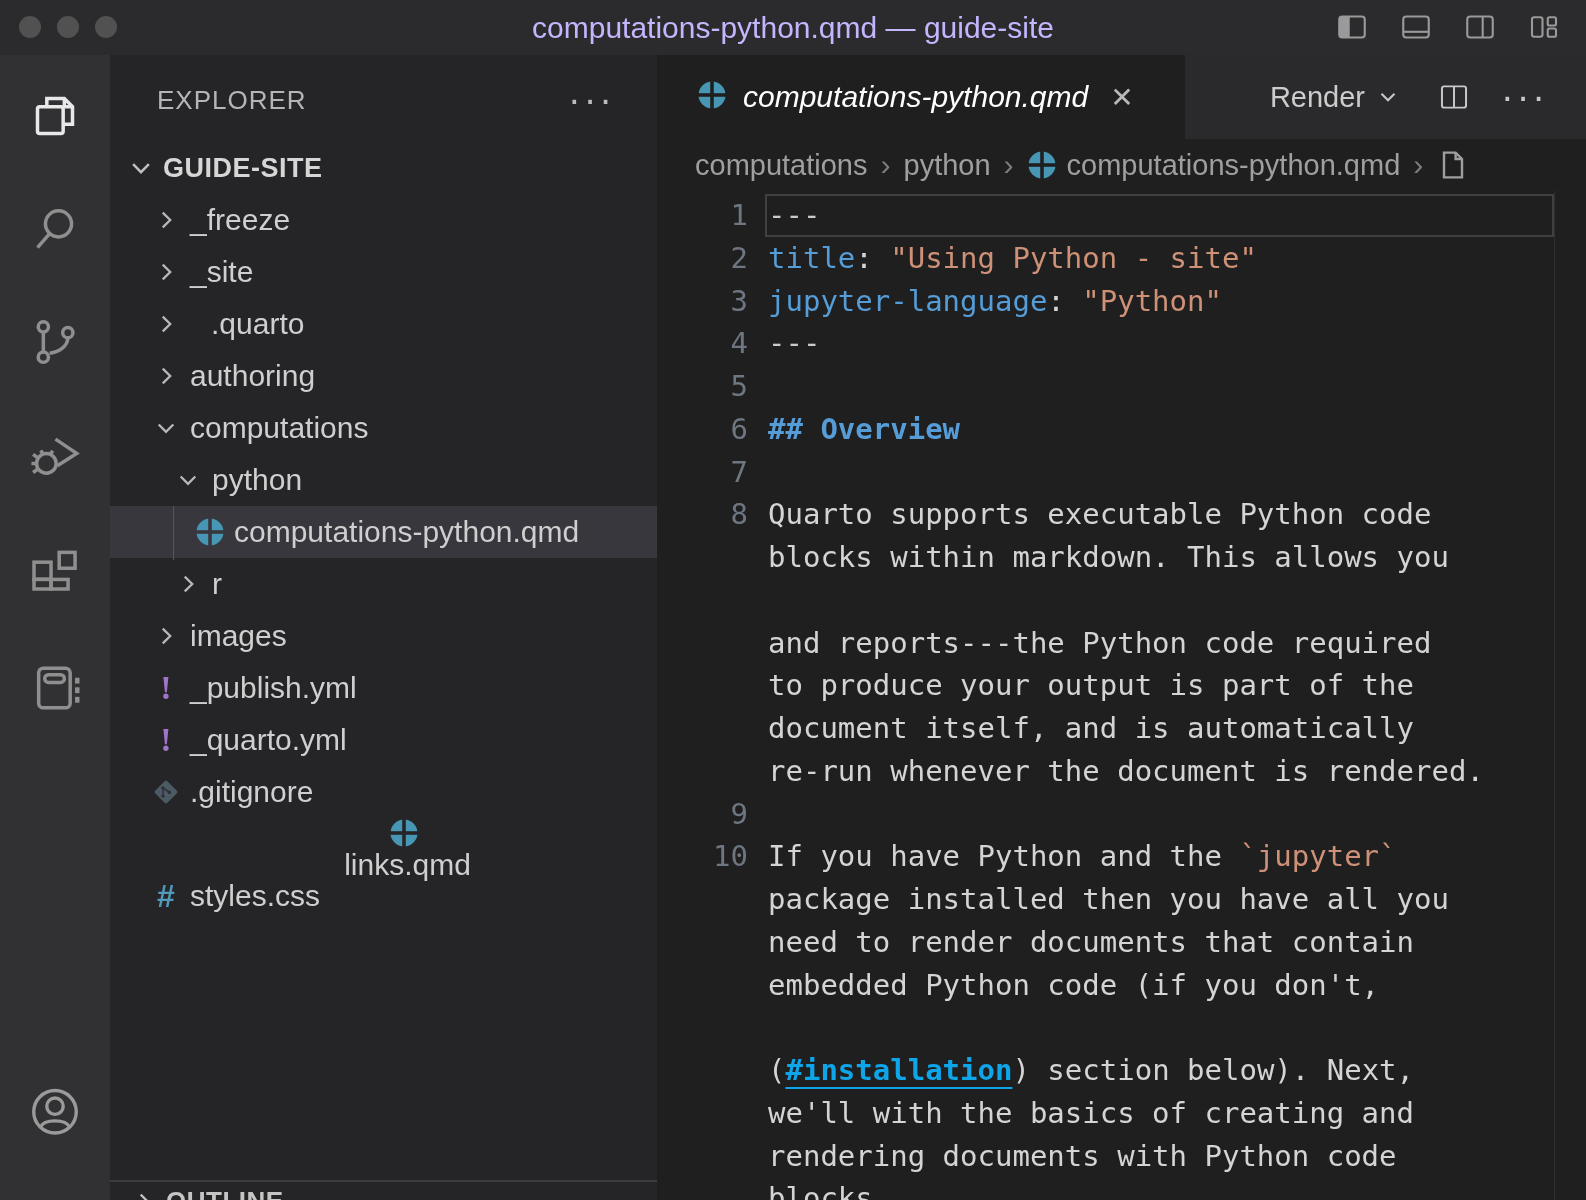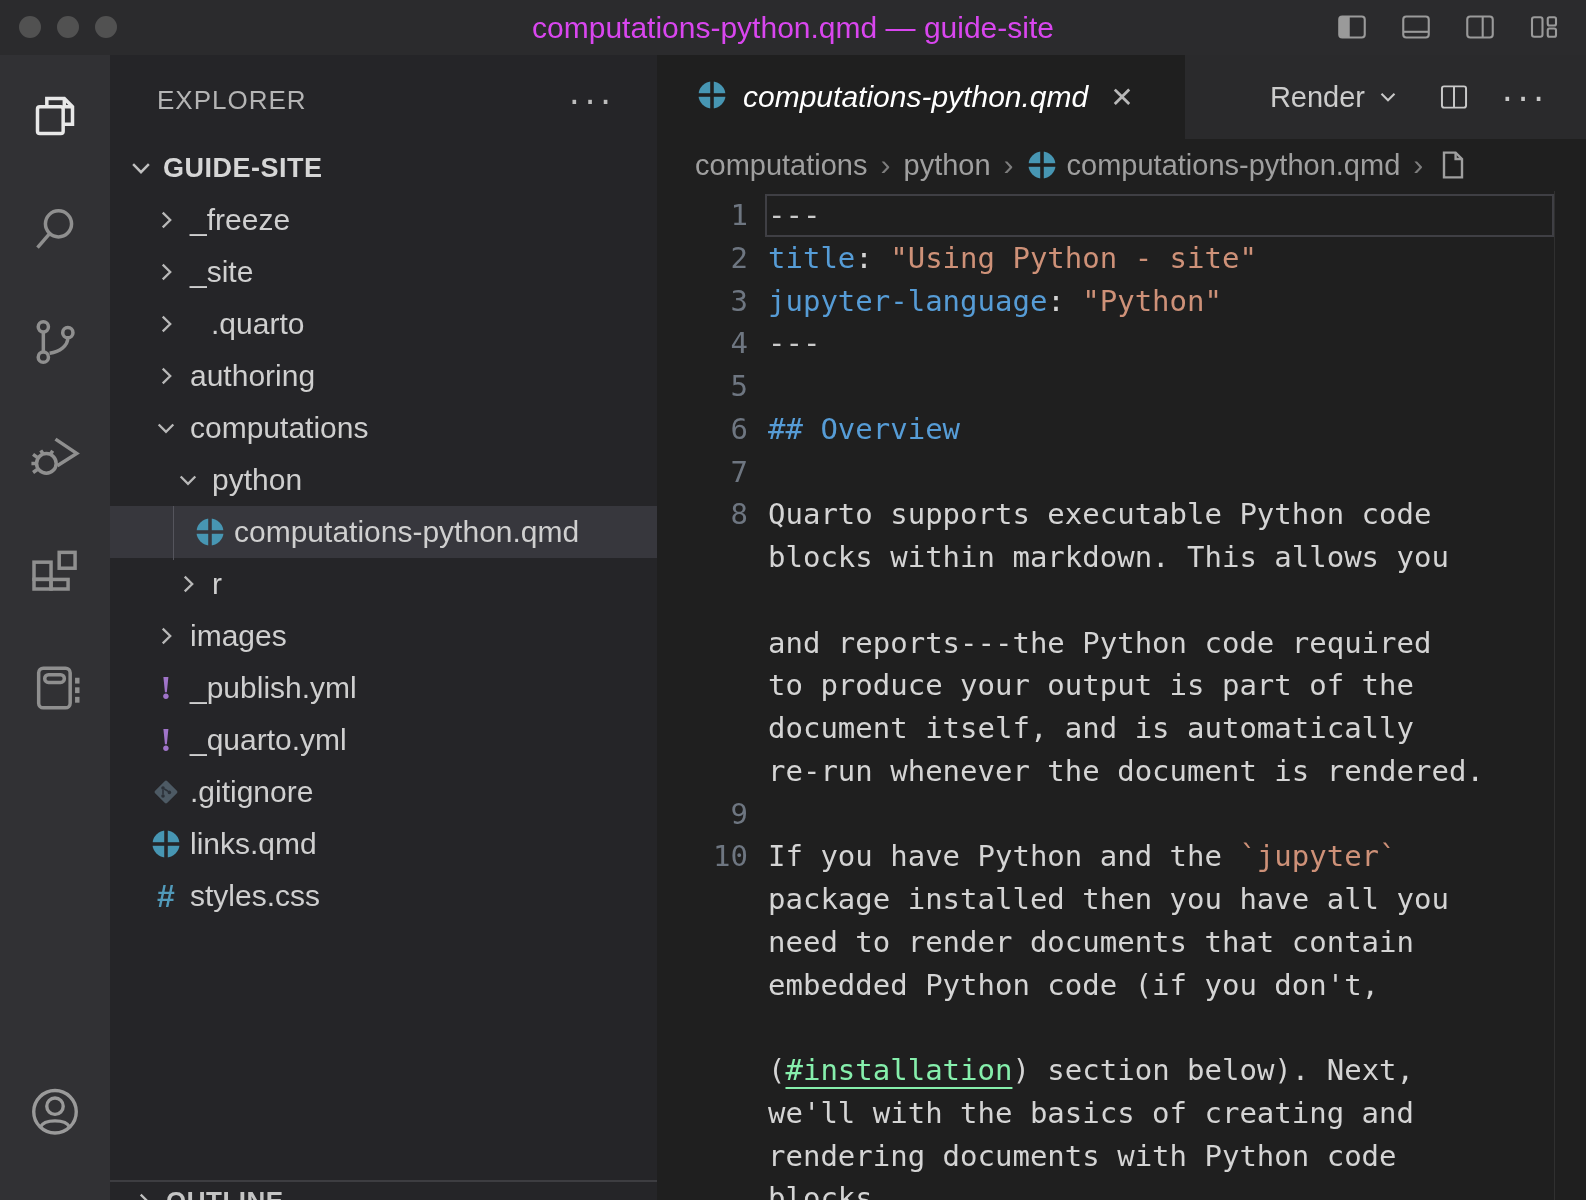--- a/index.html
+++ b/index.html
@@ -3,21 +3,21 @@
 <meta charset="utf-8">
 <style>
   html,body{margin:0;padding:0;width:1586px;height:1200px;overflow:hidden;
     background:#1f1f1f;font-family:"Liberation Sans",sans-serif;}
   *{box-sizing:border-box;}
   
   .titlebar{position:absolute;left:0;top:0;width:1586px;height:55px;background:#2b2b2d;}
   .lights{position:absolute;left:19px;top:16px;display:flex;gap:16px;}
   .light{width:22px;height:22px;border-radius:50%;background:#515151;}
   .win-title{position:absolute;left:0;right:0;top:0;height:55px;display:flex;align-items:center;
-    justify-content:center;color:#d946ef;font-size:30px;}
+    justify-content:center;color:#c4b5fd;font-size:30px;}
   .win-icons{position:absolute;right:24px;top:9px;display:flex;gap:28px;align-items:center;}
   .win-icons svg{display:block;}
   
   .main{position:absolute;top:55px;left:0;width:1586px;height:1145px;display:flex;}
   
   .activitybar{width:110px;background:#313134;position:relative;flex:none;}
   .act{position:absolute;left:50%;transform:translateX(-50%);}
   
   .sidebar{width:547px;background:#252528;position:relative;flex:none;overflow:hidden;}
   .sb-header{position:absolute;left:47px;top:20px;height:50px;display:flex;align-items:center;
@@ -59,22 +59,22 @@
   .ruler{position:absolute;left:897px;top:0;bottom:0;width:1px;background:rgba(255,255,255,.08);}
   .current-line-box{position:absolute;left:108px;top:3px;width:789px;height:43px;
     border:2px solid #3f3f44;}
   .code-row{display:flex;height:42.75px;white-space:pre;position:relative;}
   .gutter{width:91px;flex:none;text-align:right;color:#6e7681;}
   .code-text{margin-left:20px;}
   .s-fg{color:#d4d4d4;}
   .s-punct{color:#cacaca;}
   .s-key{color:#569cd6;}
   .s-str{color:#ce9178;}
-  .s-head{color:#569cd6;font-weight:normal;}
-  .s-link{color:#86efac;text-decoration:underline;text-underline-offset:7px;text-decoration-thickness:2px;}
+  .s-head{color:#569cd6;font-weight:bold;}
+  .s-link{color:#0ea5e9;text-decoration:underline;text-underline-offset:7px;text-decoration-thickness:2px;font-weight:bold;}
   .yaml-glyph{color:#a074c9;font-weight:bold;font-size:34px;font-family:"Liberation Serif",serif;}
   .css-glyph{color:#519aba;font-weight:bold;font-size:32px;}
 </style>
 </head>
 <body>
 
 <div class="titlebar">
   <div class="lights">
     <div class="light"></div>
     <div class="light"></div>
@@ -290,21 +290,21 @@
               <g fill="#2b3138">
                 <circle cx="6.4" cy="5.9" r="0.95"></circle>
                 <circle cx="6.4" cy="10.1" r="0.95"></circle>
                 <circle cx="9.8" cy="8.2" r="0.95"></circle>
               </g>
               <path d="M6.4 6.8v2.4M7.1 6.4l2 1.2" stroke="#2b3138" stroke-width="0.8" fill="none"></path>
             </svg>
           </span>
           <span class="tree-label">.gitignore</span>
         </div>
-        <div class="tree-row" style="padding-left: 40px;">
+        <div class="tree-row" style="padding-left: 40px; flex-direction: column;">
           <span class="tree-glyph">
             <svg width="30" height="30" viewBox="0 0 16 16">
               <circle cx="8" cy="8" r="7.2" fill="#4796b3"></circle>
               <rect x="7.05" y="0" width="1.9" height="16" fill="#252528"></rect>
               <rect x="0" y="7.05" width="16" height="1.9" fill="#252528"></rect>
             </svg>
           </span>
           <span class="tree-label">links.qmd</span>
         </div>
         <div class="tree-row" style="padding-left: 40px;">

